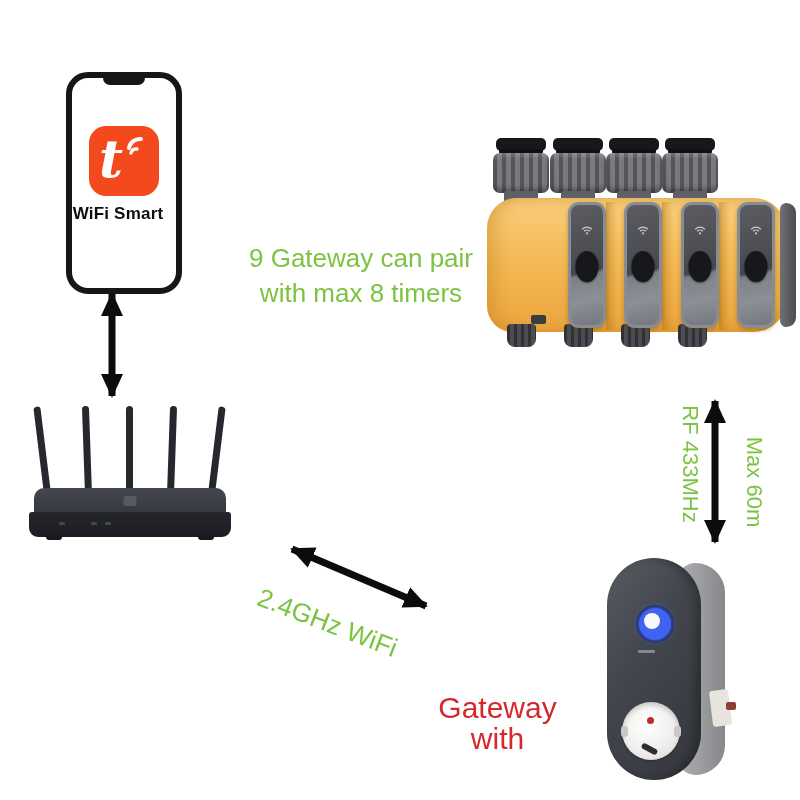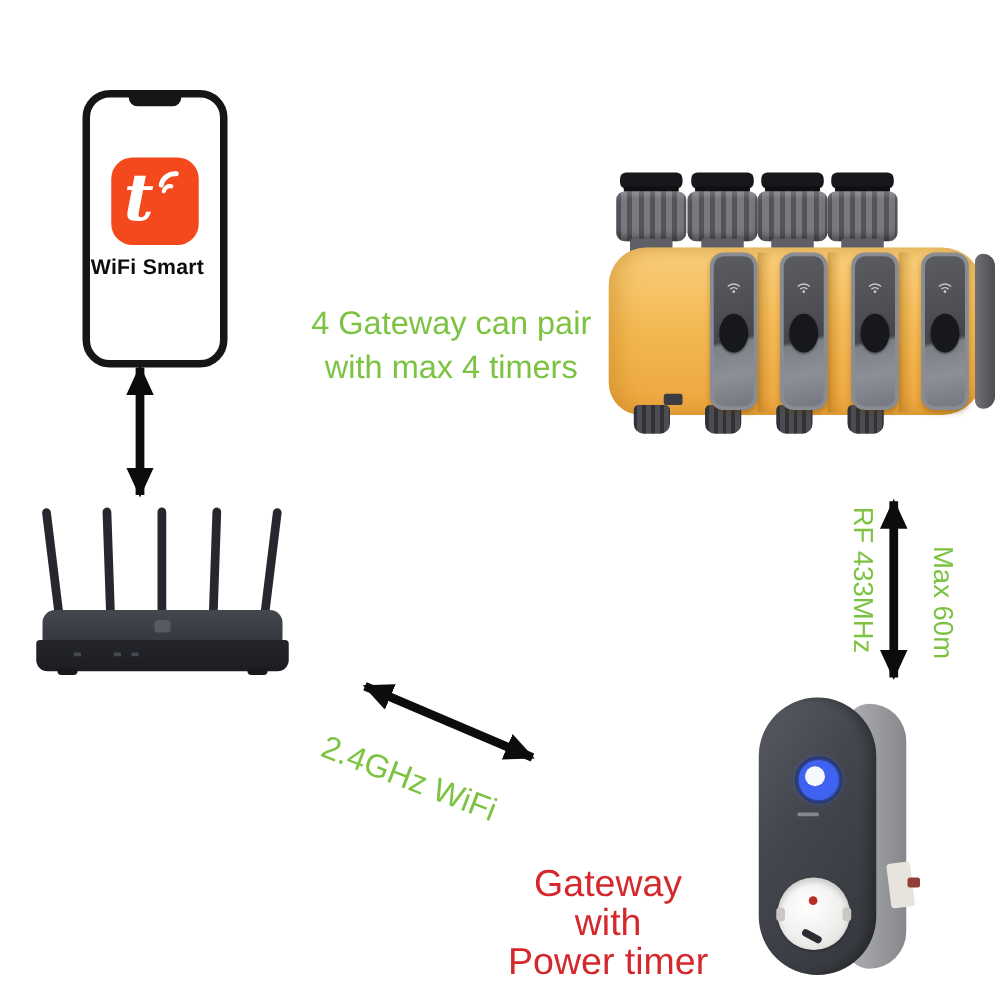--- a/index.html
+++ b/index.html
@@ -71,21 +71,21 @@
   .gw-dot{left:25px;top:15px;width:7px;height:7px;border-radius:50%;background:#b92f28;}
   .gw-slot{left:19px;top:44px;width:17px;height:6px;background:#2b2d32;border-radius:3px;transform:rotate(28deg);}
 
   
   .green{color:#7cc342;}
   .pair-note{left:236px;top:241px;width:250px;text-align:center;font-size:26px;line-height:35px;}
   .vlabel{white-space:nowrap;font-size:22px;}
   .rf-label{left:690px;top:464px;transform:translate(-50%,-50%) rotate(90deg);}
   .range-label{left:754px;top:482px;transform:translate(-50%,-50%) rotate(90deg);}
   .wifi-label{left:264px;top:582px;font-size:26px;transform:rotate(21deg);transform-origin:0 0;white-space:nowrap;}
-  .gateway-note{left:364px;top:692px;width:245px;text-align:center;font-size:30px;line-height:31px;color:#d5282c;}
+  .gateway-note{left:375px;top:692px;width:245px;text-align:center;font-size:30px;line-height:31px;color:#d5282c;}
 </style>
 </head>
 <body>
 
 <div id="canvas">
 
   <div class="abs phone">
     <div class="abs phone-notch"></div>
     <div class="abs tuya-icon">
       <span class="abs tuya-t">t</span>
@@ -219,27 +219,26 @@
       <marker id="ah" markerUnits="userSpaceOnUse" markerWidth="26" markerHeight="24" refX="22" refY="11" orient="auto-start-reverse">
         <path d="M0,0 L24,11 L0,22 Z" fill="#0c0c0c"></path>
       </marker>
     </defs>
     <line x1="112" y1="294" x2="112" y2="396" stroke="#0c0c0c" stroke-width="7" marker-start="url(#ah)" marker-end="url(#ah)"></line>
     <line x1="715" y1="401" x2="715" y2="542" stroke="#0c0c0c" stroke-width="7" marker-start="url(#ah)" marker-end="url(#ah)"></line>
     <line x1="292" y1="549" x2="426" y2="606" stroke="#0c0c0c" stroke-width="7" marker-start="url(#ah)" marker-end="url(#ah)"></line>
   </svg>
 
   <div class="abs pair-note green">
-    <div>4 Gateway can pair</div>
-    <div>with max 4 timers</div>
+    <div>9 Gateway can pair</div>
+    <div>with max 8 timers</div>
   </div>
 
   <div class="abs vlabel green rf-label">RF 433MHz</div>
   <div class="abs vlabel green range-label">Max 60m</div>
   <div class="abs wifi-label green">2.4GHz WiFi</div>
 
   <div class="abs gateway-note">
     <div>Gateway</div>
     <div>with</div>
-    <div>Power timer</div>
   </div>
 
 </div>
 
 </body></html>

